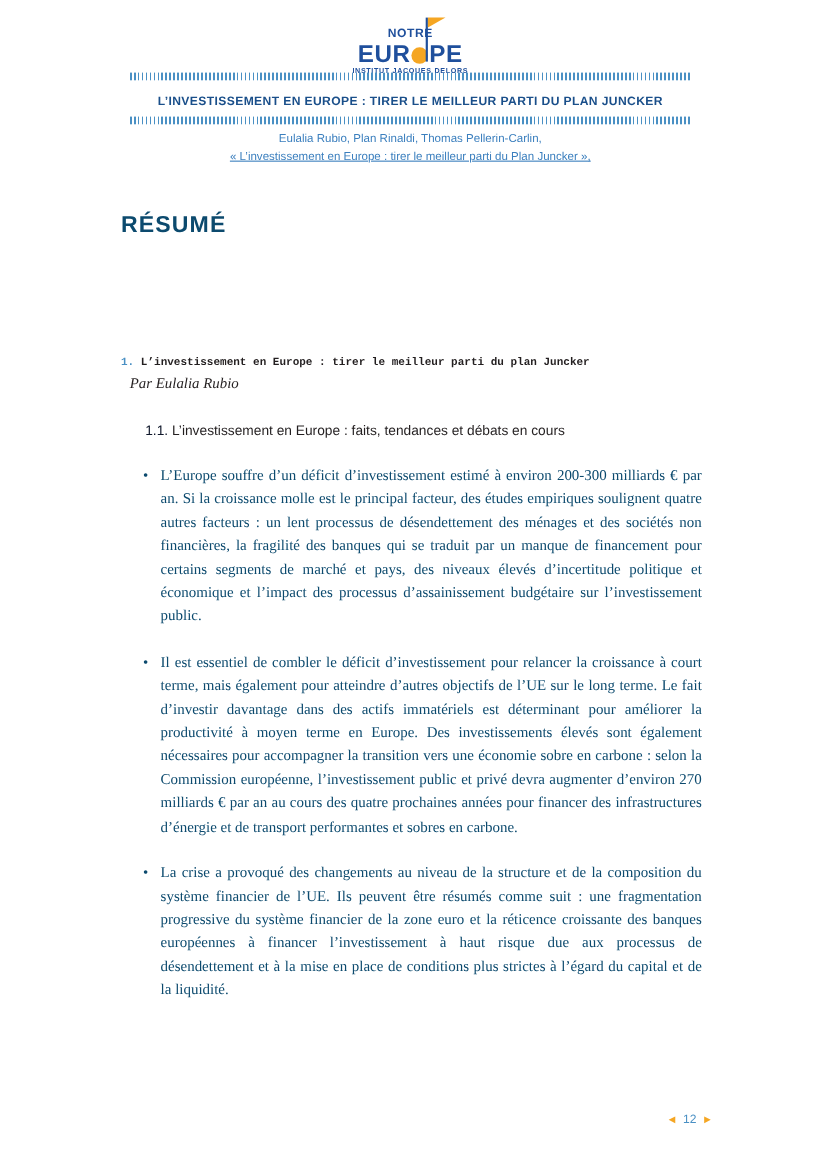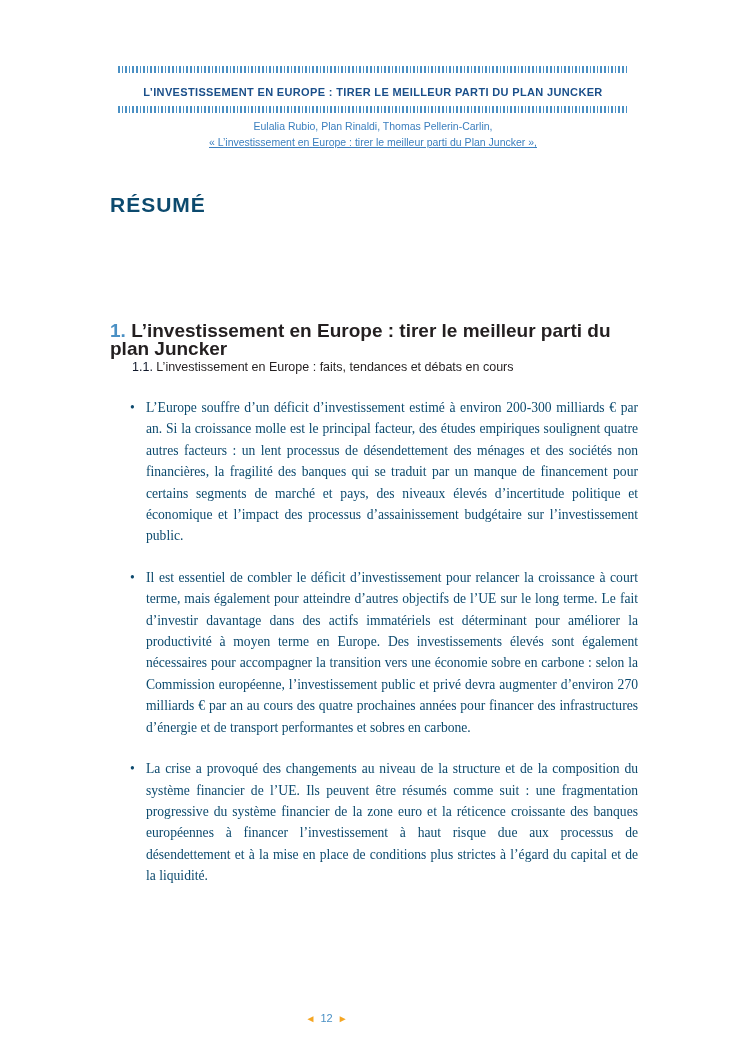--- a/index.html
+++ b/index.html
@@ -158,23 +158,23 @@
 
   
   .content {
     position: absolute;
     top: 322px;
     left: 110px;
     width: 528px;
   }
 
   .h1-line {
-    font-family: Liberation Sans, sans-serif;
-    font-weight: bold;
-    font-size: 19px;
+    font-family: Liberation Mono, monospace;
+    font-weight: bold;
+    font-size: 10px;
     color: #231f20;
     margin: 0 0 1px 0;
     line-height: 18px;
   }
   .h1-line .num {
     color: #4a90c4;
   }
   .author {
     font-family: "Liberation Serif", serif;
     font-style: italic;
@@ -215,53 +215,65 @@
     left: 2px;
     top: 0;
   }
 
   
   .footer {
     position: absolute;
     bottom: 34px;
     left: 0;
     width: 653px;
-    text-align: center;
+    text-align: right;
     font-family: "Liberation Sans", sans-serif;
     font-size: 11px;
     color: #4a90c4;
   }
   .footer .arrow {
     color: #f5a623;
     font-size: 10px;
     margin: 0 5px;
   }
 </style>
 </head>
 <body>
 
 <div class="page">
 
+  <div class="logo-block">
+    <div class="logo-inner">
+      <span class="logo-notre">NOTRE</span>
+      <span class="logo-europe"><span>EUR</span><span class="dot-o"></span><span>PE</span></span>
+      <span class="logo-inst">INSTITUT JACQUES DELORS</span>
+      <span class="logo-flag">
+        <span class="pole"></span>
+        <span class="banner"></span>
+      </span>
+    </div>
+  </div>
 
   <div class="rule rule-top"></div>
   <div class="banner-title">L’INVESTISSEMENT EN EUROPE : TIRER LE MEILLEUR PARTI DU PLAN JUNCKER</div>
   <div class="rule rule-bottom"></div>
 
   <div class="source">
     <div>Eulalia Rubio, Plan Rinaldi, Thomas Pellerin-Carlin,</div>
     <div class="line-link">« L’investissement en Europe : tirer le meilleur parti du Plan Juncker »,</div>
   </div>
 
   <div class="resume-heading">RÉSUMÉ</div>
 
   <div class="content">
     <p class="h1-line">
       <span class="num">1.</span>
       <span>L’investissement en Europe : tirer le meilleur parti du plan Juncker</span>
     </p>
+    <p class="author">Par Eulalia Rubio</p>
 
     <p class="h2-line">
       <span class="num">1.1.</span>
       <span>L’investissement en Europe : faits, tendances et débats en cours</span>
     </p>
 
     <ul class="bullets">
       <li>L’Europe souffre d’un déficit d’investissement estimé à environ 200-300 milliards € par an. Si la croissance molle est le principal facteur, des études empiriques soulignent quatre autres facteurs : un lent processus de désendettement des ménages et des sociétés non financières, la fragilité des banques qui se traduit par un manque de financement pour certains segments de marché et pays, des niveaux élevés d’incertitude politique et économique et l’impact des processus d’assainissement budgétaire sur l’investissement public.</li>
       <li>Il est essentiel de combler le déficit d’investissement pour relancer la croissance à court terme, mais également pour atteindre d’autres objectifs de l’UE sur le long terme. Le fait d’investir davantage dans des actifs immatériels est déterminant pour améliorer la productivité à moyen terme en Europe. Des investissements élevés sont également nécessaires pour accompagner la transition vers une économie sobre en carbone : selon la Commission européenne, l’investissement public et privé devra augmenter d’environ 270 milliards € par an au cours des quatre prochaines années pour financer des infrastructures d’énergie et de transport performantes et sobres en carbone.</li>
       <li>La crise a provoqué des changements au niveau de la structure et de la composition du système financier de l’UE. Ils peuvent être résumés comme suit : une fragmentation progressive du système financier de la zone euro et la réticence croissante des banques européennes à financer l’investissement à haut risque due aux processus de désendettement et à la mise en place de conditions plus strictes à l’égard du capital et de la liquidité.</li>

